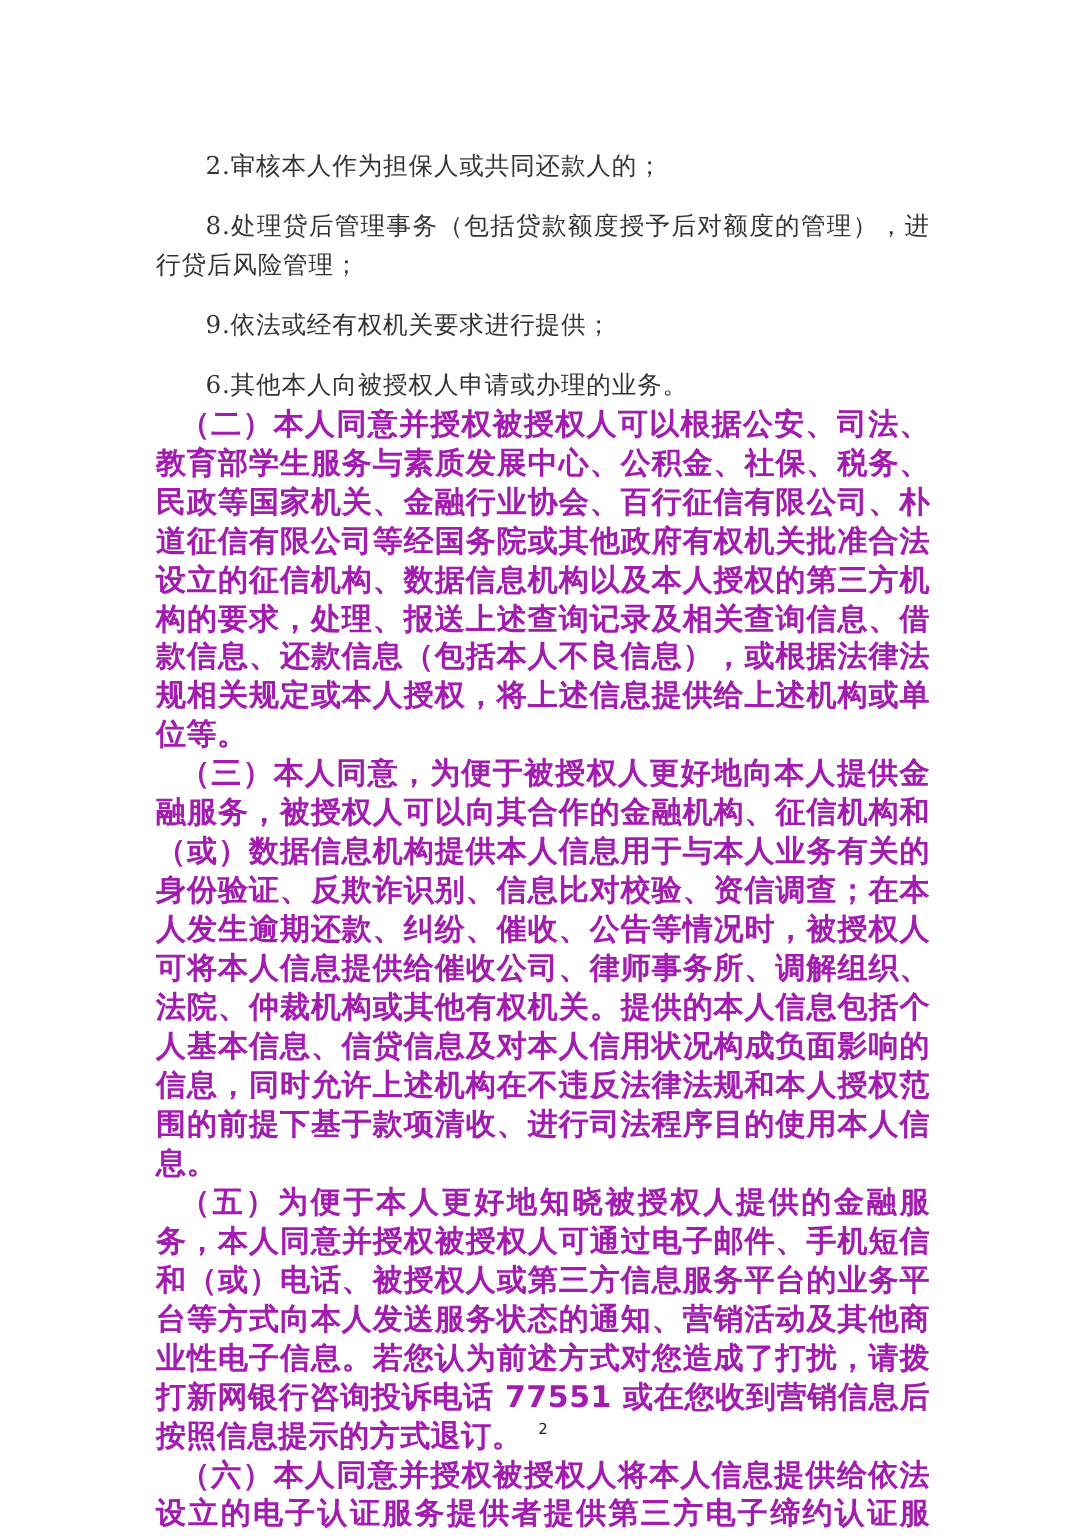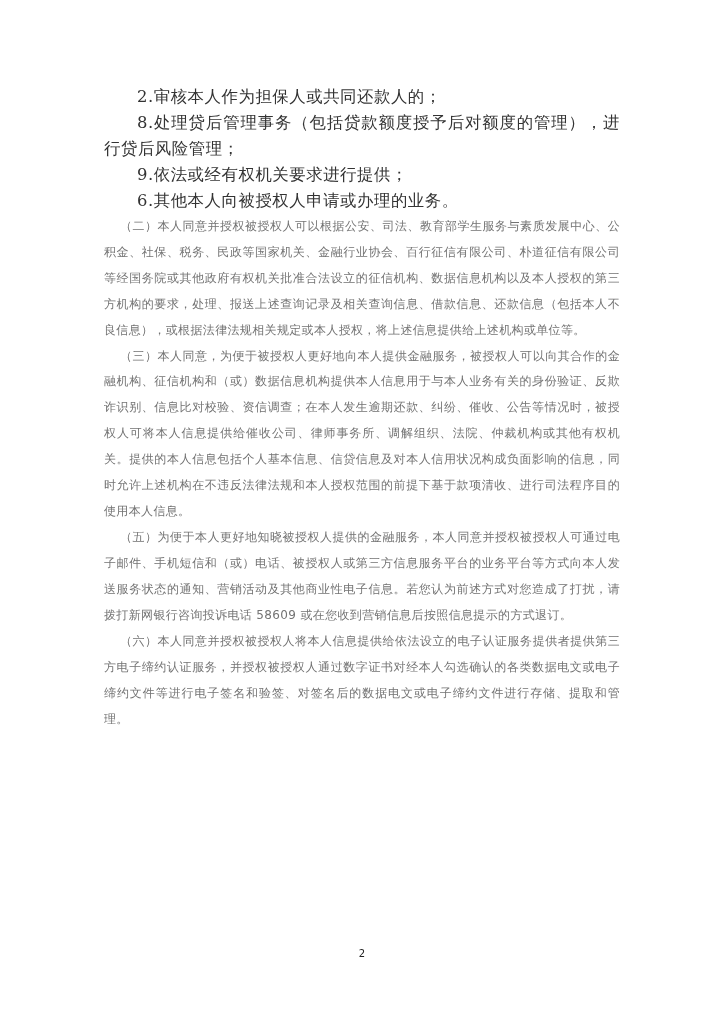--- a/index.html
+++ b/index.html
@@ -10,36 +10,36 @@
   .content {
     position: absolute; left: 104px; top: 84px; width: 516px;
     font-family: "DejaVu Serif", "Liberation Serif", serif;
     font-size: 16.4px; line-height: 25.95px; color: #1a1a1a;
     letter-spacing: 0.55px;
   }
   .para {
     margin: 0; padding: 0; text-indent: 33px; text-align: justify;
     text-align-last: left; word-break: break-all;
   }
-  .para.light { color: #333333; font-weight: normal; }
-  .para.bold { font-family: "DejaVu Sans", "Liberation Sans", sans-serif; font-weight: normal; color: #737373; letter-spacing: 0.35px; font-size: 12px; }
+  .para.light { color: #333333; font-weight: normal; margin-top: 14px; }
+  .para.bold { font-family: "DejaVu Sans", "Liberation Sans", sans-serif; font-weight: bold; color: #a21caf; letter-spacing: 0.35px; font-size: 20px; }
   .para.bold.paren { text-indent: 16px; }
   .page-number {
     position: absolute; left: 356px; top: 948px; width: 12px; text-align: center;
     font-family: "DejaVu Sans", "Liberation Sans", sans-serif; font-size: 10px; color: #222222;
   }
 </style>
 </head>
 <body>
 
 <div class="page">
   <div class="content">
     <p class="para light">2.审核本人作为担保人或共同还款人的；</p>
     <p class="para light">8.处理贷后管理事务（包括贷款额度授予后对额度的管理），进行贷后风险管理；</p>
     <p class="para light">9.依法或经有权机关要求进行提供；</p>
     <p class="para light">6.其他本人向被授权人申请或办理的业务。</p>
     <p class="para bold paren">（二）本人同意并授权被授权人可以根据公安、司法、教育部学生服务与素质发展中心、公积金、社保、税务、民政等国家机关、金融行业协会、百行征信有限公司、朴道征信有限公司等经国务院或其他政府有权机关批准合法设立的征信机构、数据信息机构以及本人授权的第三方机构的要求，处理、报送上述查询记录及相关查询信息、借款信息、还款信息（包括本人不良信息），或根据法律法规相关规定或本人授权，将上述信息提供给上述机构或单位等。</p>
     <p class="para bold paren">（三）本人同意，为便于被授权人更好地向本人提供金融服务，被授权人可以向其合作的金融机构、征信机构和（或）数据信息机构提供本人信息用于与本人业务有关的身份验证、反欺诈识别、信息比对校验、资信调查；在本人发生逾期还款、纠纷、催收、公告等情况时，被授权人可将本人信息提供给催收公司、律师事务所、调解组织、法院、仲裁机构或其他有权机关。提供的本人信息包括个人基本信息、信贷信息及对本人信用状况构成负面影响的信息，同时允许上述机构在不违反法律法规和本人授权范围的前提下基于款项清收、进行司法程序目的使用本人信息。</p>
-    <p class="para bold paren">（五）为便于本人更好地知晓被授权人提供的金融服务，本人同意并授权被授权人可通过电子邮件、手机短信和（或）电话、被授权人或第三方信息服务平台的业务平台等方式向本人发送服务状态的通知、营销活动及其他商业性电子信息。若您认为前述方式对您造成了打扰，请拨打新网银行咨询投诉电话 58609 或在您收到营销信息后按照信息提示的方式退订。</p>
+    <p class="para bold paren">（五）为便于本人更好地知晓被授权人提供的金融服务，本人同意并授权被授权人可通过电子邮件、手机短信和（或）电话、被授权人或第三方信息服务平台的业务平台等方式向本人发送服务状态的通知、营销活动及其他商业性电子信息。若您认为前述方式对您造成了打扰，请拨打新网银行咨询投诉电话 77551 或在您收到营销信息后按照信息提示的方式退订。</p>
     <p class="para bold paren">（六）本人同意并授权被授权人将本人信息提供给依法设立的电子认证服务提供者提供第三方电子缔约认证服务，并授权被授权人通过数字证书对经本人勾选确认的各类数据电文或电子缔约文件等进行电子签名和验签、对签名后的数据电文或电子缔约文件进行存储、提取和管理。</p>
   </div>
   <div class="page-number">2</div>
 </div>
 
 </body></html>

